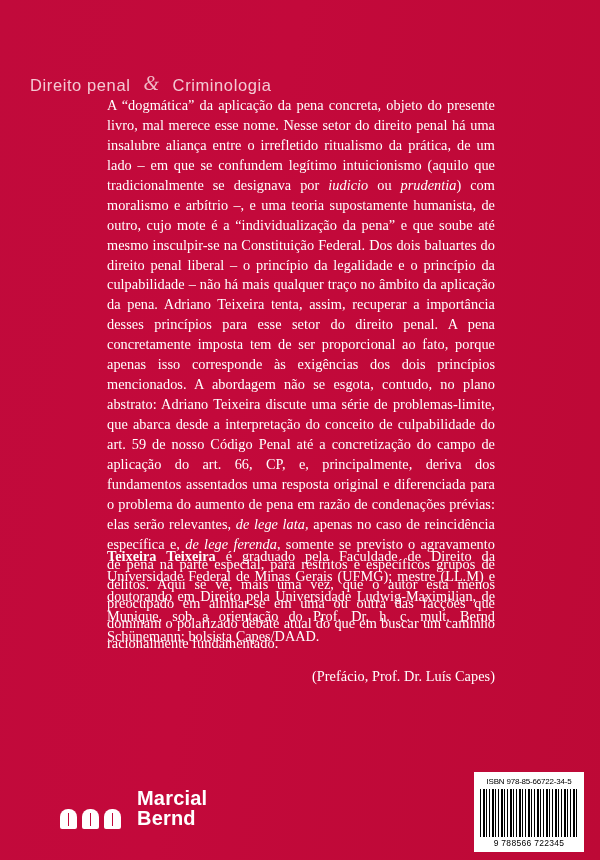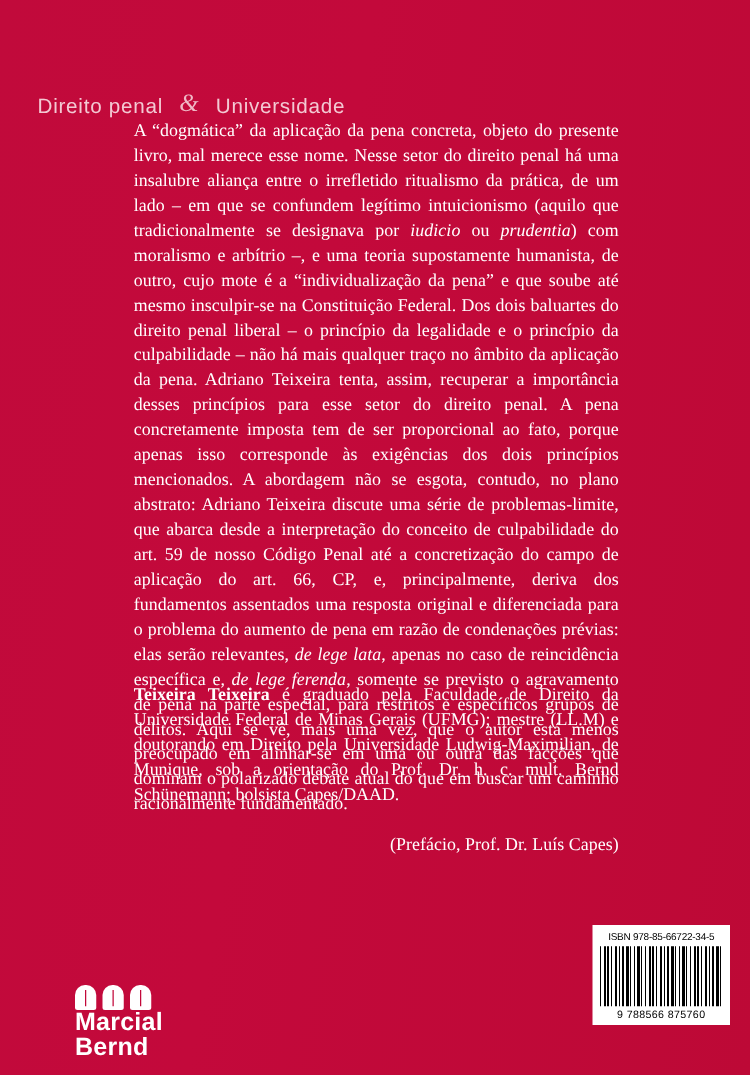--- a/index.html
+++ b/index.html
@@ -81,22 +81,21 @@
     color: #ffffff;
   }
   .bio b { font-weight: bold; }
 
   
   .publisher {
     position: absolute;
     left: 60px;
     top: 788px;
     display: flex;
-    align-items: flex-start;
-    flex-direction: column;
+    align-items: flex-end;
   }
   .pub-marks {
     display: flex;
     align-items: flex-end;
     margin-right: 11px;
   }
   .pub-mark {
     width: 17px;
     height: 20px;
     background: #ffffff;
@@ -120,21 +119,21 @@
     line-height: 1.02;
     font-weight: 600;
     color: #ffffff;
     letter-spacing: 0.2px;
   }
 
   
   .isbn-block {
     position: absolute;
     left: 474px;
-    top: 740px;
+    top: 772px;
     width: 110px;
     background: #ffffff;
     padding: 5px 6px 4px 6px;
     box-sizing: border-box;
   }
   .isbn-text {
     font-family: "Liberation Sans", sans-serif;
     font-size: 8px;
     color: #000000;
     text-align: center;
@@ -163,21 +162,21 @@
   }
 </style>
 </head>
 <body>
 
 <div class="page">
 
   <div class="series-line">
     <span>Direito penal</span>
     <span class="amp">&amp;</span>
-    <span>Universidade</span>
+    <span>Criminologia</span>
   </div>
 
   <div class="blurb">
     <p>A “dogmática” da aplicação da pena concreta, objeto do presente livro, mal merece esse nome. Nesse setor do direito penal há uma insalubre aliança entre o irrefletido ritualismo da prática, de um lado – em que se confundem legítimo intuicionismo (aquilo que tradicionalmente se designava por <em>iudicio</em> ou <em>prudentia</em>) com moralismo e arbítrio –, e uma teoria supostamente humanista, de outro, cujo mote é a “individualização da pena” e que soube até mesmo insculpir-se na Constituição Federal. Dos dois baluartes do direito penal liberal – o princípio da legalidade e o princípio da culpabilidade – não há mais qualquer traço no âmbito da aplicação da pena. Adriano Teixeira tenta, assim, recuperar a importância desses princípios para esse setor do direito penal. A pena concretamente imposta tem de ser proporcional ao fato, porque apenas isso corresponde às exigências dos dois princípios mencionados. A abordagem não se esgota, contudo, no plano abstrato: Adriano Teixeira discute uma série de problemas-limite, que abarca desde a interpretação do conceito de culpabilidade do art. 59 de nosso Código Penal até a concretização do campo de aplicação do art. 66, CP, e, principalmente, deriva dos fundamentos assentados uma resposta original e diferenciada para o problema do aumento de pena em razão de condenações prévias: elas serão relevantes, <em>de lege lata</em>, apenas no caso de reincidência específica e, <em>de lege ferenda</em>, somente se previsto o agravamento de pena na parte especial, para restritos e específicos grupos de delitos. Aqui se vê, mais uma vez, que o autor está menos preocupado em alinhar-se em uma ou outra das facções que dominam o polarizado debate atual do que em buscar um caminho racionalmente fundamentado.</p>
     <p class="attrib">(Prefácio, Prof. Dr. Luís Capes)</p>
   </div>
 
   <div class="bio"><b>Teixeira Teixeira</b> é graduado pela Faculdade de Direito da Universidade Federal de Minas Gerais (UFMG); mestre (LL.M) e doutorando em Direito pela Universidade Ludwig-Maximilian, de Munique, sob a orientação do Prof. Dr. h. c. mult. Bernd Schünemann; bolsista Capes/DAAD.</div>
 
   <div class="publisher">
@@ -188,16 +187,16 @@
     </div>
     <div class="pub-name">
       <div>Marcial</div>
       <div>Bernd</div>
     </div>
   </div>
 
   <div class="isbn-block">
     <div class="isbn-text">ISBN 978-85-66722-34-5</div>
     <div class="barcode"></div>
-    <div class="barcode-digits">9 788566 875760</div>
+    <div class="barcode-digits">9 788566 722345</div>
   </div>
 
 </div>
 
 </body></html>

